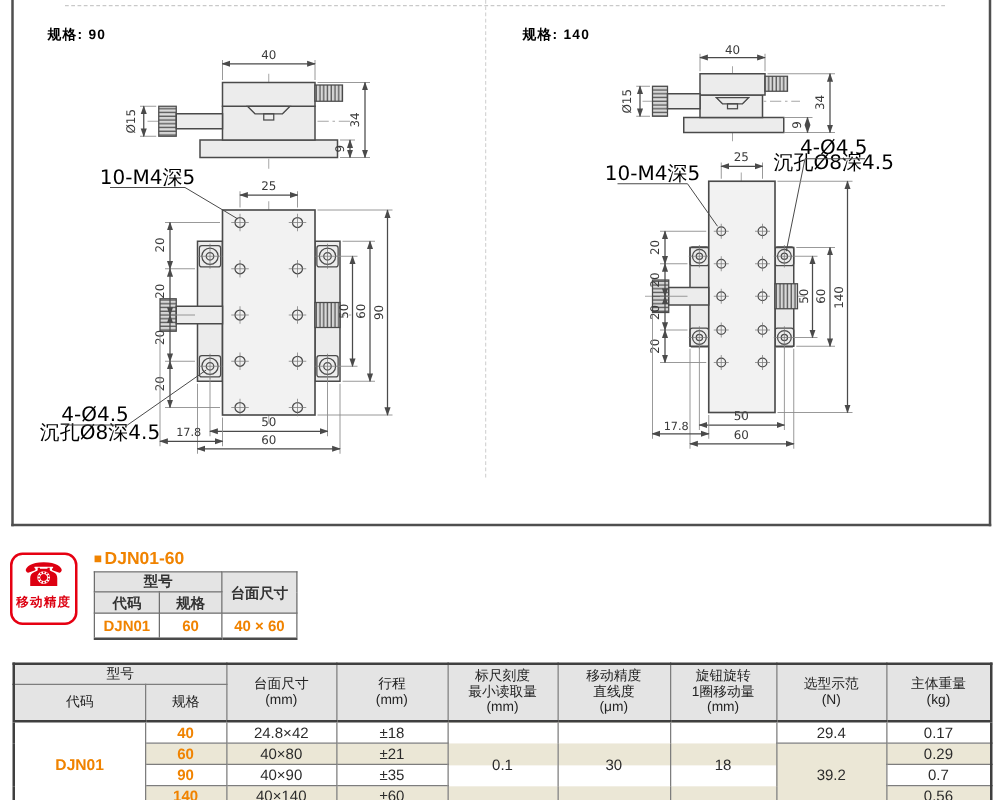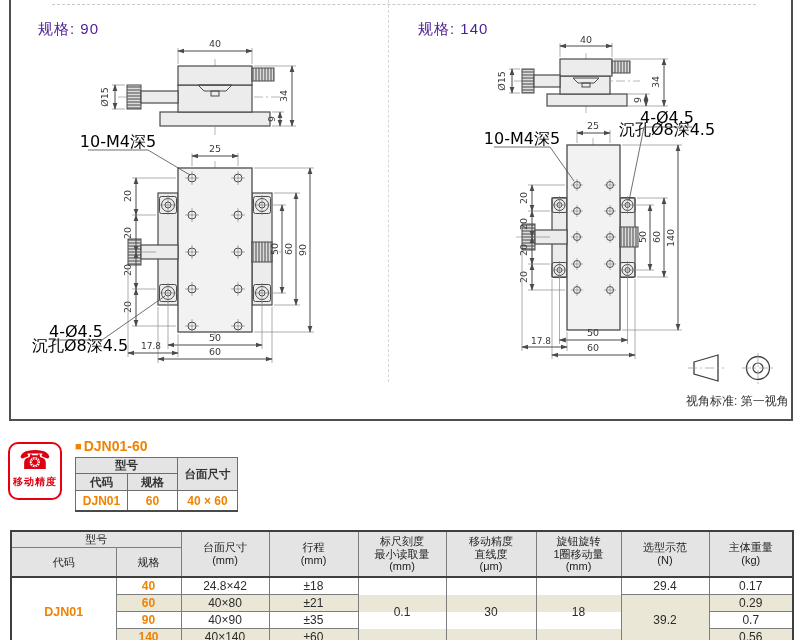--- a/index.html
+++ b/index.html
@@ -3,21 +3,21 @@
 <meta charset="utf-8">
 <style>
   html,body{margin:0;padding:0;background:#fff}
   .page{position:relative;width:802px;height:640px;background:#fff;overflow:hidden;
         font-family:"Liberation Sans","DejaVu Sans",sans-serif;}
   
   .draw-border{position:absolute;left:9px;top:-4px;width:780px;height:423px;
                border:2px solid #4f4f4f;border-top:none;background:transparent}
   .dash-top{position:absolute;left:52px;top:4px;width:704px;height:0;border-top:1px dashed #c9c9c9}
   .dash-mid{position:absolute;left:388px;top:0;height:382px;width:0;border-left:1px dashed #d6d6d6}
-  .panel-title{position:absolute;font-size:15px;font-weight:normal;color:#4c1d95;letter-spacing:1px}
+  .panel-title{position:absolute;font-size:11px;font-weight:bold;color:#000000;letter-spacing:1px}
   .pt90{left:38px;top:20px}
   .pt140{left:418px;top:20px}
   svg{position:absolute}
   svg text{font-family:"DejaVu Sans","Liberation Sans",sans-serif}
   .d{font-size:9.5px;fill:#3a3a3a}
   .d8{font-size:9px;fill:#3a3a3a}
   .dim{stroke:#4a4a4a;stroke-width:1;fill:none}
   .ext{stroke:#8a8a8a;stroke-width:0.7;fill:none}
   .cl{stroke:#999;stroke-width:0.7;stroke-dasharray:9 3 2 3;fill:none}
   .solid{fill:#ececec;stroke:#4a4a4a;stroke-width:1.2}
@@ -438,35 +438,20 @@
         <line x1="142" y1="320" x2="225" y2="320" class="dim" marker-start="url(#p2a)" marker-end="url(#p2a)"></line>
         <text class="d" x="183" y="316" text-anchor="middle">60</text>
         <line x1="112" y1="217" x2="112" y2="316" class="ext"></line>
           <line x1="157" y1="297" x2="157" y2="316" class="ext"></line>
         <line x1="112" y1="312" x2="157" y2="312" class="dim" marker-start="url(#p2a)" marker-end="url(#p2a)"></line>
         <text class="d8" x="131" y="309" text-anchor="middle">17.8</text>
       </g>
     </g>
   </svg>
 
-  <div class="view-std">
-    <svg width="106" height="36" viewBox="0 0 106 36" style="position:static">
-      <g>
-        <path d="M8,10 L32,3 L32,29 L8,22 Z" fill="none" stroke="#3d3d3d" stroke-width="1.3"></path>
-        <line x1="2" y1="16" x2="38" y2="16" class="cl"></line>
-      </g>
-      <g>
-        <circle cx="72" cy="16" r="11.5" fill="none" stroke="#3d3d3d" stroke-width="1.3"></circle>
-        <circle cx="72" cy="16" r="5" fill="none" stroke="#3d3d3d" stroke-width="1.2"></circle>
-        <line x1="56" y1="16" x2="88" y2="16" class="cl"></line>
-        <line x1="72" y1="1" x2="72" y2="32" class="cl"></line>
-      </g>
-    </svg>
-    <span class="lbl">视角标准: 第一视角</span>
-  </div>
 
   <div class="badge">
     <span class="phone">☎</span>
     <span class="blbl">移动精度</span>
   </div>
 
   <div class="sel-title">
     <span class="bullet">■</span><span>DJN01-60</span>
   </div>
 

